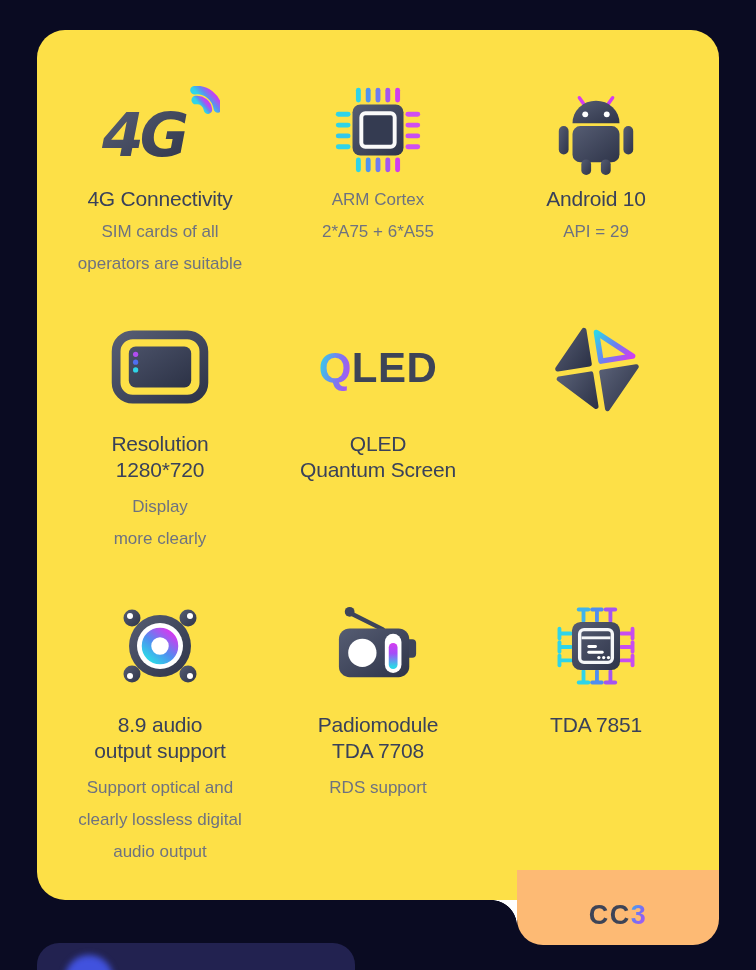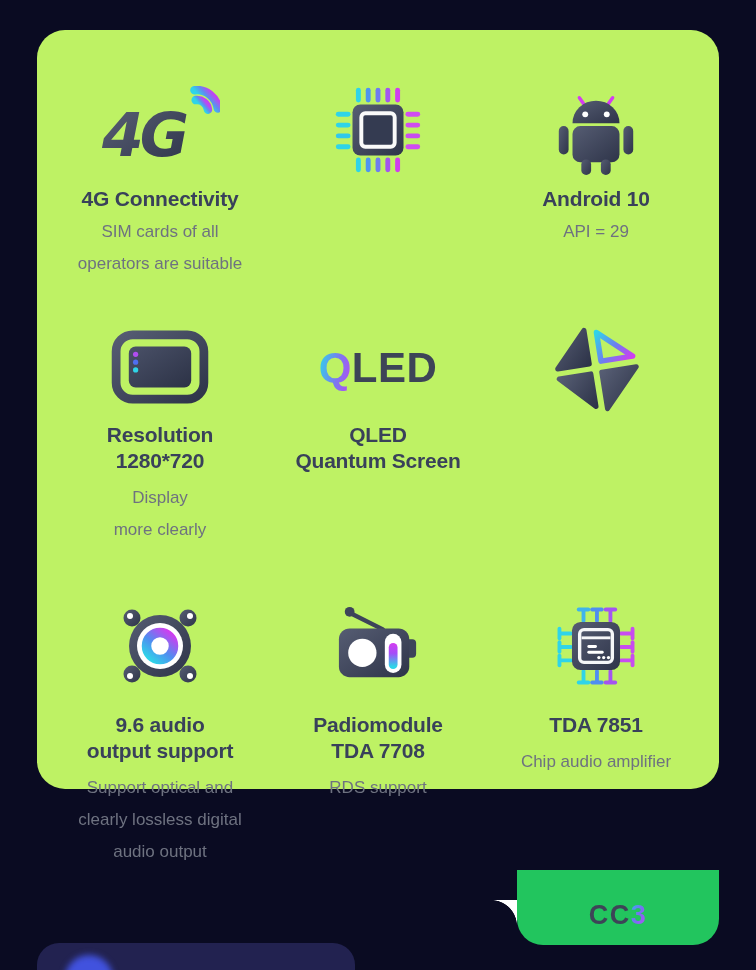--- a/index.html
+++ b/index.html
@@ -2,26 +2,26 @@
 <html><head>
 <meta charset="utf-8">
 <style>
   html,body{margin:0;padding:0;}
   body{
     width:756px;height:970px;position:relative;overflow:hidden;
     background:#0a0b22;
     font-family:"Liberation Sans",sans-serif;
   }
   .card{
-    position:absolute;left:37px;top:30px;width:682px;height:759px;
-    background:#bef264;border-radius:28px;
+    position:absolute;left:37px;top:30px;width:682px;height:870px;
+    background:#fde047;border-radius:28px;
   }
   .tab{
     position:absolute;left:517px;top:870px;width:202px;height:75px;
-    background:#22c55e;border-radius:0 0 26px 26px;
+    background:#fdba74;border-radius:0 0 26px 26px;
     display:flex;justify-content:center;align-items:flex-end;
     box-sizing:border-box;padding-bottom:16px;
   }
   .fillet{
     position:absolute;left:491px;top:900px;width:26px;height:26px;
     background:radial-gradient(circle at 0 100%, #0a0b22 25.6px, #ffffff 26.3px);
   }
   .bottom-shape{
     position:absolute;left:37px;top:943px;width:318px;height:27px;
     background:#222250;border-radius:22px 22px 0 0;overflow:hidden;
@@ -33,24 +33,24 @@
   .grid{
     display:grid;grid-template-columns:1fr 1fr 1fr;grid-template-rows:240px 276px auto;
     padding:50px 14px 0 14px;
   }
   .cell{display:flex;flex-direction:column;align-items:center;text-align:center;}
   .slot{display:flex;align-items:center;justify-content:center;}
   .r1 .slot{height:100px;}
   .r2 .slot{height:95px;}
   .r3 .slot{height:100px;}
   .title{
-    margin-top:6px;font-weight:700;font-size:21px;line-height:26px;
+    margin-top:6px;font-weight:400;font-size:21px;line-height:26px;
     color:#39415a;white-space:pre-line;letter-spacing:-0.2px;
   }
-  .r2 .title{margin-top:7px;}
+  .r2 .title{margin-top:16px;}
   .r3 .title{margin-top:16px;}
   .sub{
     margin-top:4px;font-size:17px;line-height:32px;color:#6e7280;white-space:pre-line;
   }
   .r2 .sub,.r3 .sub{margin-top:8px;text-align:center;}
   .qled-logo{font-weight:800;font-size:42px;letter-spacing:0.5px;line-height:1;}
   .qled-logo .grad-q{
     background:linear-gradient(100deg,#2fd4e8 5%,#7a7af0 55%,#b44df0 95%);
     -webkit-background-clip:text;background-clip:text;color:transparent;
   }
@@ -121,20 +121,22 @@
           <rect x="9" y="66.5" width="15" height="5" rx="2.5" fill="#2fd4e8"></rect>
 
           <rect x="80" y="33.5" width="15" height="5" rx="2.5" fill="#d04df0"></rect>
           <rect x="80" y="44.5" width="15" height="5" rx="2.5" fill="#d04df0"></rect>
           <rect x="80" y="55.5" width="15" height="5" rx="2.5" fill="#c84df0"></rect>
           <rect x="80" y="66.5" width="15" height="5" rx="2.5" fill="#d04df0"></rect>
           <rect x="26" y="26" width="52" height="52" rx="8" fill="url(#dk2)"></rect>
           <rect x="35" y="35" width="34" height="34" rx="4" fill="#343b51" stroke="#fafafa" stroke-width="4"></rect>
         </svg>
       </div>
+      <div class="sub">ARM Cortex
+2*A75 + 6*A55</div>
     </div>
 
     <div class="cell r1">
       <div class="slot">
         <svg width="94" height="94" viewBox="0 0 96 96">
           <defs>
             <linearGradient id="dk3" x1="0" y1="0" x2="1" y2="1">
               <stop offset="0" stop-color="#565d73"></stop>
                 <stop offset="1" stop-color="#2e3449"></stop>
             </linearGradient>
@@ -235,21 +237,21 @@
             <circle cx="78" cy="18" r="3" fill="#ffffff"></circle>
           <circle cx="20" cy="76" r="8.5" fill="url(#dk7)"></circle>
             <circle cx="18" cy="78" r="3" fill="#ffffff"></circle>
           <circle cx="76" cy="76" r="8.5" fill="url(#dk7)"></circle>
             <circle cx="78" cy="78" r="3" fill="#ffffff"></circle>
           <circle cx="48" cy="48" r="31" fill="url(#dk7)"></circle>
           <circle cx="48" cy="48" r="23" fill="#ffffff"></circle>
           <circle cx="48" cy="48" r="13.5" fill="none" stroke="url(#gr7)" stroke-width="9.5"></circle>
         </svg>
       </div>
-      <div class="title">9.6 audio
+      <div class="title">8.9 audio
 output support</div>
       <div class="sub">Support optical and
 clearly lossless digital
 audio output</div>
     </div>
 
     <div class="cell r3">
       <div class="slot">
         <svg width="98" height="86" viewBox="0 0 100 88">
           <defs>
@@ -326,21 +328,20 @@
           <rect x="35" y="35" width="34" height="34" rx="4.5" fill="none" stroke="#f5f6f8" stroke-width="3.5"></rect>
           <line x1="37" y1="43.5" x2="67" y2="43.5" stroke="#f5f6f8" stroke-width="3"></line>
           <rect x="43" y="51" width="10" height="3" rx="1.5" fill="#ffffff"></rect>
           <rect x="43" y="57" width="17" height="3" rx="1.5" fill="#ffffff"></rect>
           <circle cx="55" cy="64" r="1.7" fill="#ffffff"></circle>
           <circle cx="60" cy="64" r="1.7" fill="#ffffff"></circle>
           <circle cx="65" cy="64" r="1.7" fill="#ffffff"></circle>
         </svg>
       </div>
       <div class="title">TDA 7851</div>
-      <div class="sub">Chip audio amplifier</div>
     </div>
 
   </div>
 </div>
 
 <div class="tab">
   <div class="cc3-logo">
     <span>CC</span><span class="grad-3">3</span>
   </div>
 </div>

